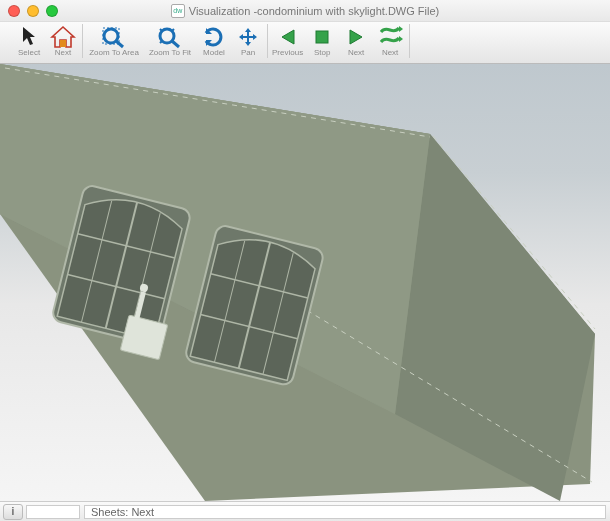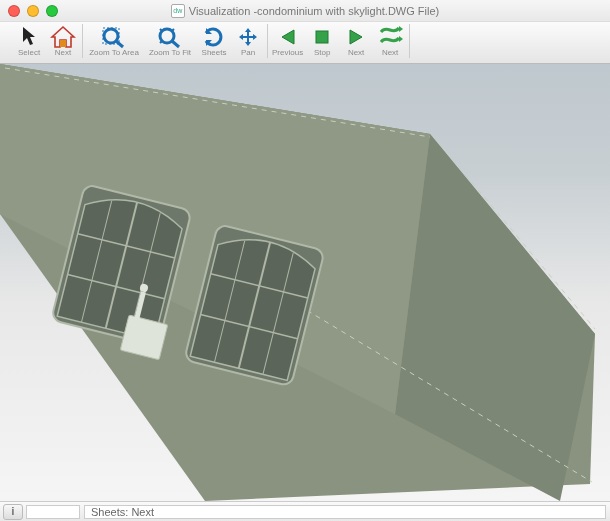--- a/index.html
+++ b/index.html
@@ -95,21 +95,21 @@
 
 
   <div class="tbtn">
     <div class="ic">
       <svg width="26" height="24" viewBox="0 0 26 24">
           <path d="M5 8 A8 8 0 1 1 5 16" fill="none" stroke="#1b6fb5" stroke-width="3"></path>
           <path d="M5 3 L5 9 L11 9 Z" fill="#1b6fb5"></path>
           <path d="M5 21 L5 15 L11 15 Z" fill="#1b6fb5"></path>
         </svg>
     </div>
-    <span class="lbl">Sheets</span>
+    <span class="lbl">Model</span>
   </div>
 
   <div class="tbtn">
     <div class="ic">
       <svg width="26" height="24" viewBox="0 0 26 24">
           <path d="M13 3 L16 7 L14 7 L14 11 L18 11 L18 9 L22 12 L18 15 L18 13 L14 13 L14 17 L16 17 L13 21 L10 17 L12 17 L12 13 L8 13 L8 15 L4 12 L8 9 L8 11 L12 11 L12 7 L10 7 Z" fill="#1b6fb5"></path>
         </svg>
     </div>
     <span class="lbl">Pan</span>
   </div>

